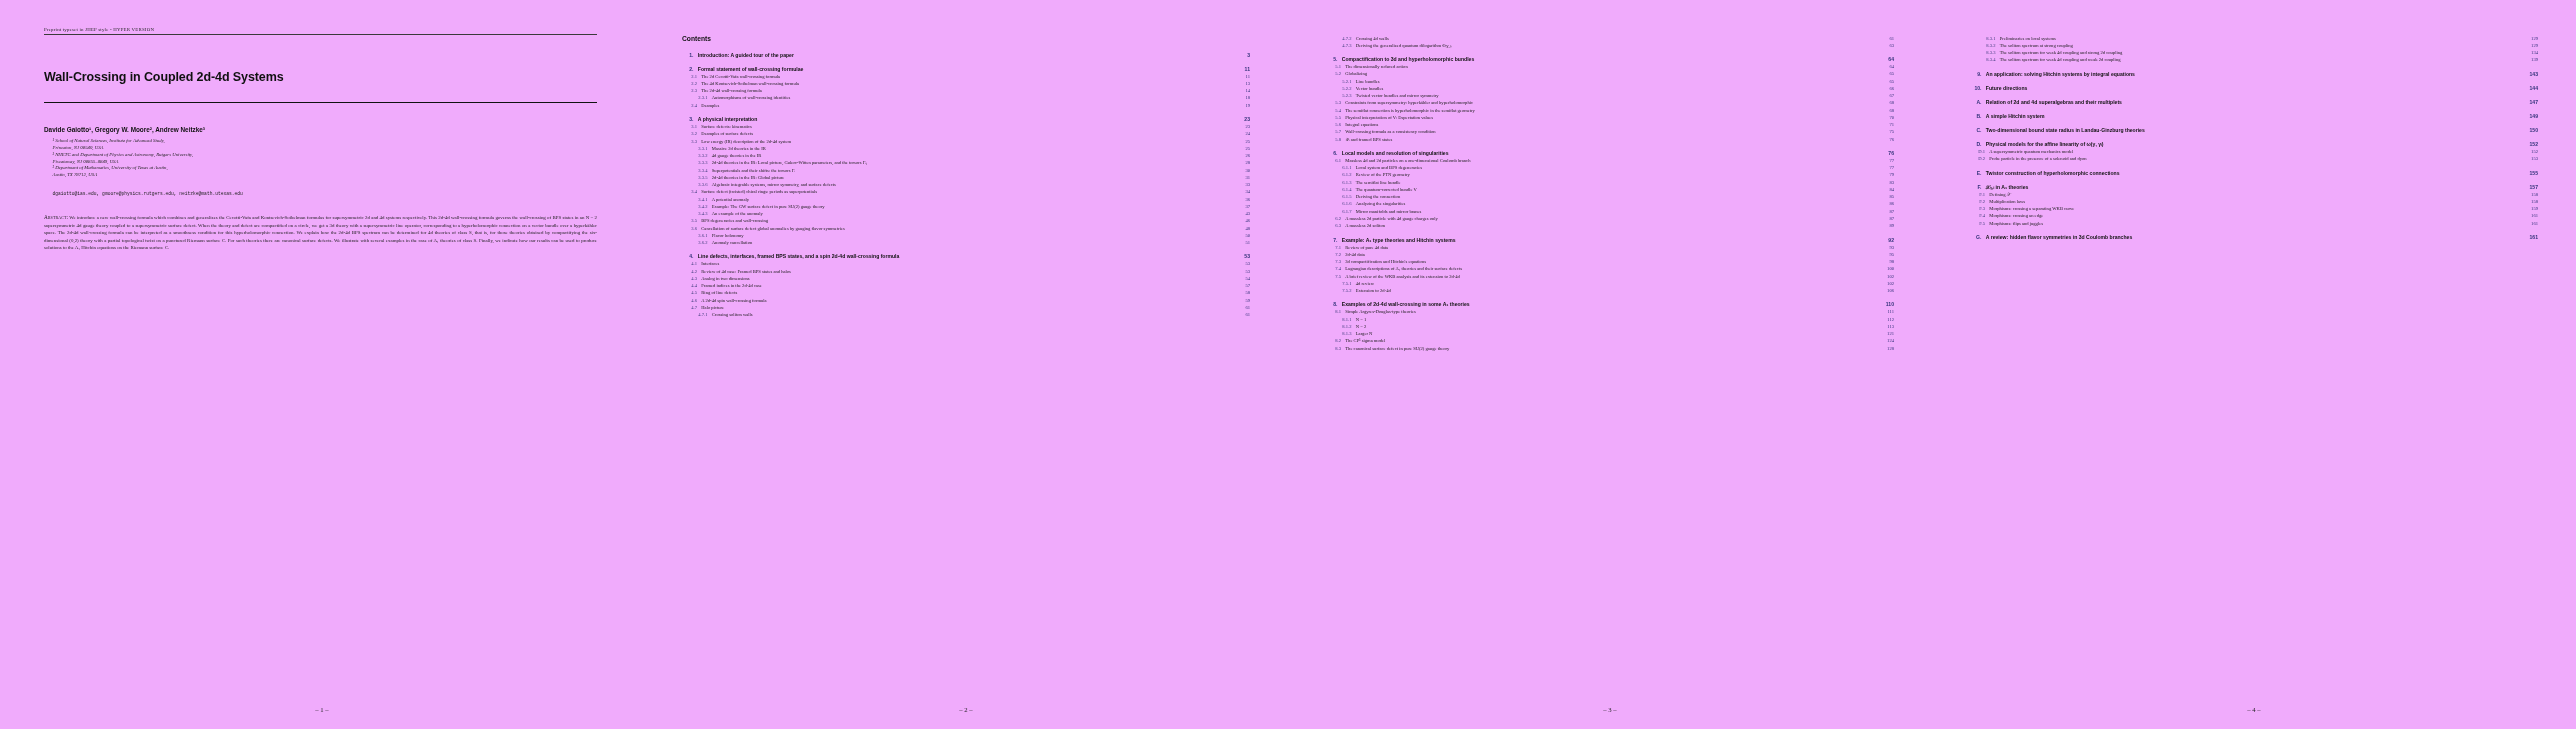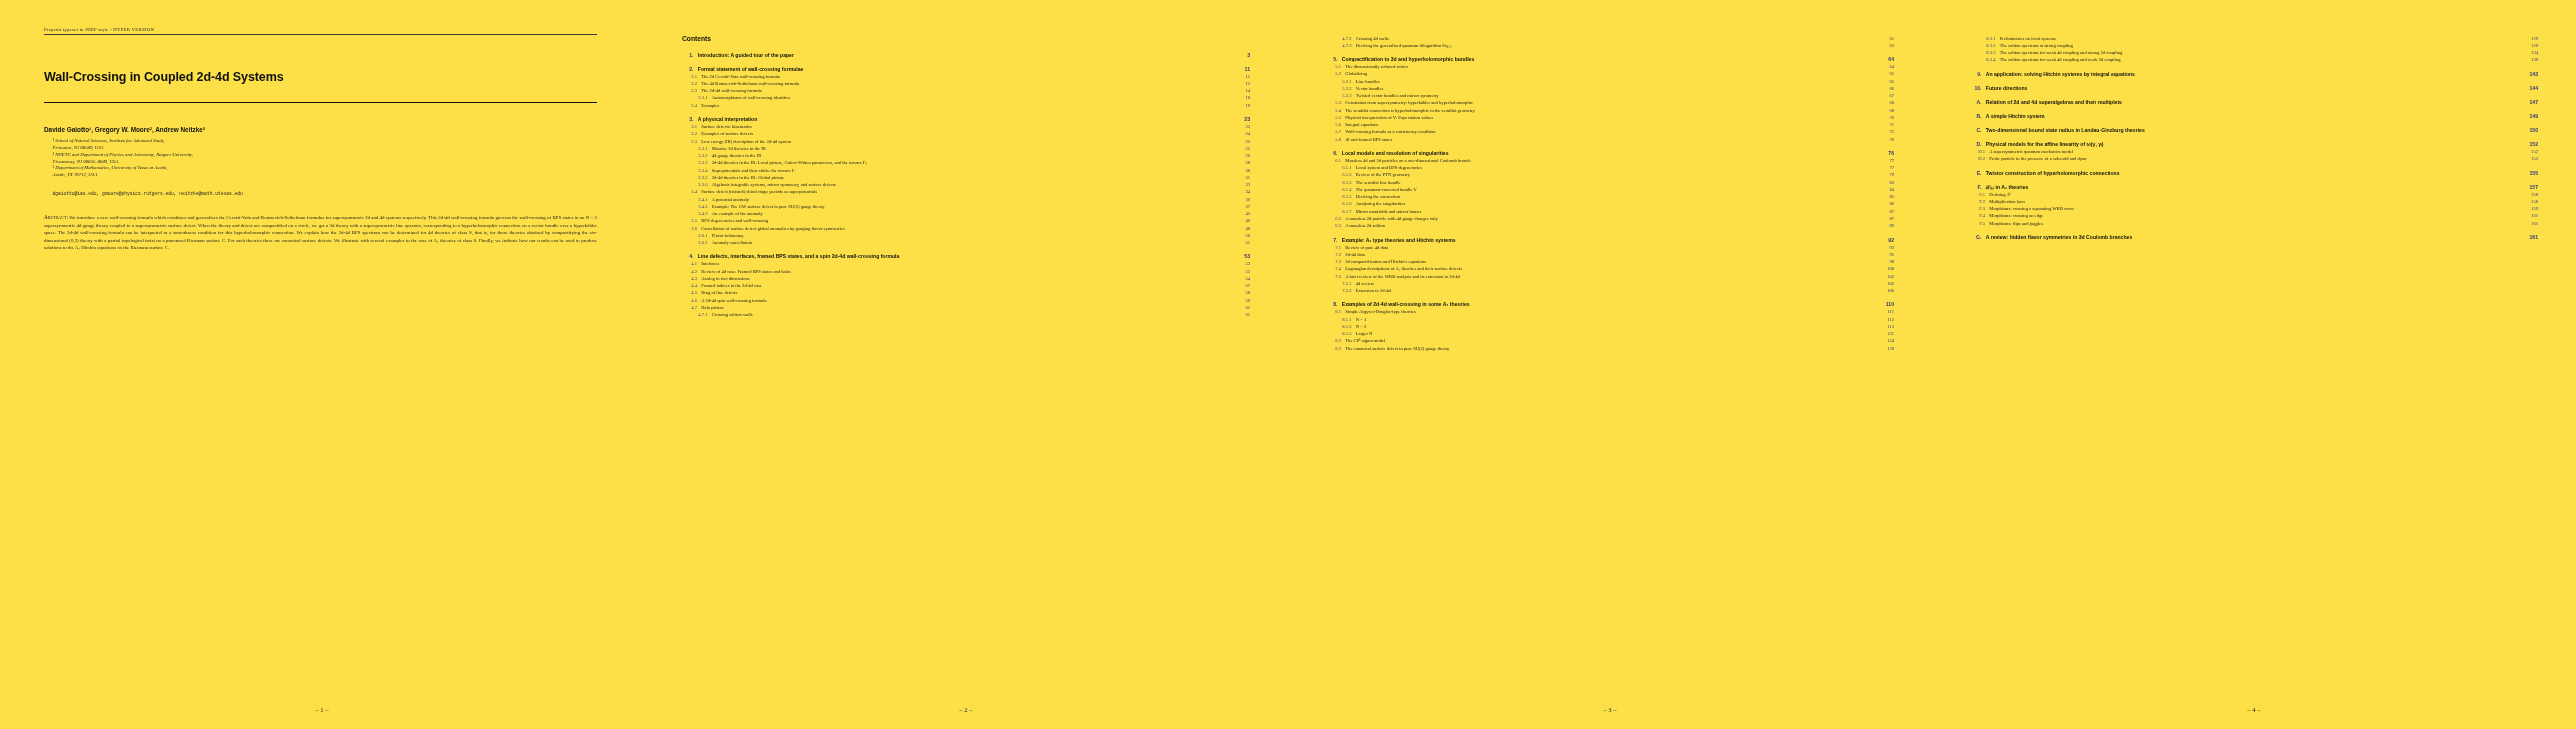--- a/index.html
+++ b/index.html
@@ -1,20 +1,20 @@
 <!DOCTYPE html>
 <html style="font-size:9.7px"><head>
 <meta charset="utf-8">
 <style>
   html,body{margin:0;padding:0;background:#ffffff;}
   body{width:2576px;height:729px;overflow:hidden;font-family:"Liberation Serif",serif;color:#1a1a1a;}
   .viewer{position:relative;width:2576px;height:729px;background:#ffffff;display:flex;}
   .arxiv-stamp{position:absolute;left:6px;top:358px;transform-origin:left top;transform:rotate(-90deg);
     font-family:"Liberation Serif",serif;font-size:12.8px;color:#8d8d8d;white-space:nowrap;letter-spacing:0.3px;}
-  .page{position:relative;height:729px;background:#fde047;flex:0 0 644px;box-sizing:border-box;}
+  .page{position:relative;height:729px;background:#f0abfc;flex:0 0 644px;box-sizing:border-box;}
   .page-inner{position:absolute;left:0;top:0;right:0;bottom:0;}
   .pagefoot{position:absolute;bottom:16px;left:0;right:0;text-align:center;font-size:6.7px;color:#222;
     font-family:"Liberation Serif",serif;}
   
   .p1{padding:27px 47px 0 44px;}
   .preprint{font-size:4.9px;color:#2b2b2b;border-bottom:0.6px solid #3a3a3a;padding-bottom:1.8px;
     letter-spacing:0.2px;font-family:"Liberation Serif",serif;}
   .title{font-family:"Liberation Sans",sans-serif;font-weight:bold;font-size:12.5px;letter-spacing:-0.1px;
     margin-top:35px;color:#111;}
   .rule{border-top:1.3px solid #111;margin-top:18px;}

